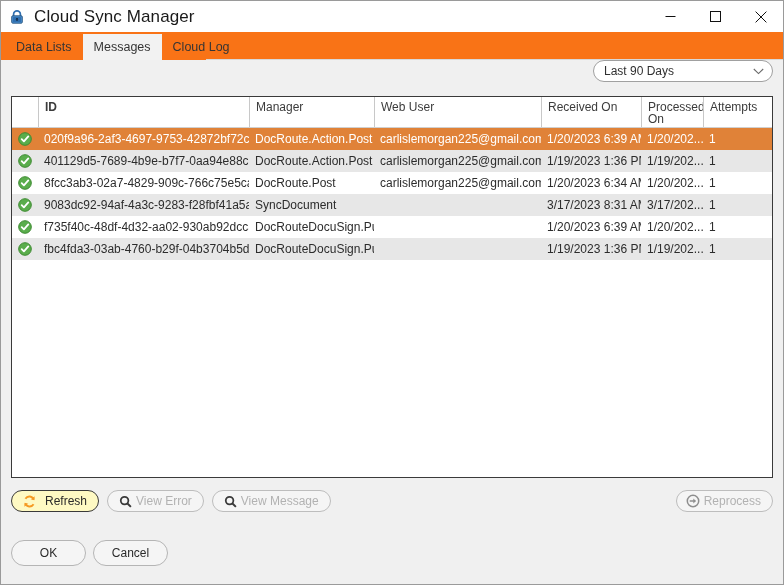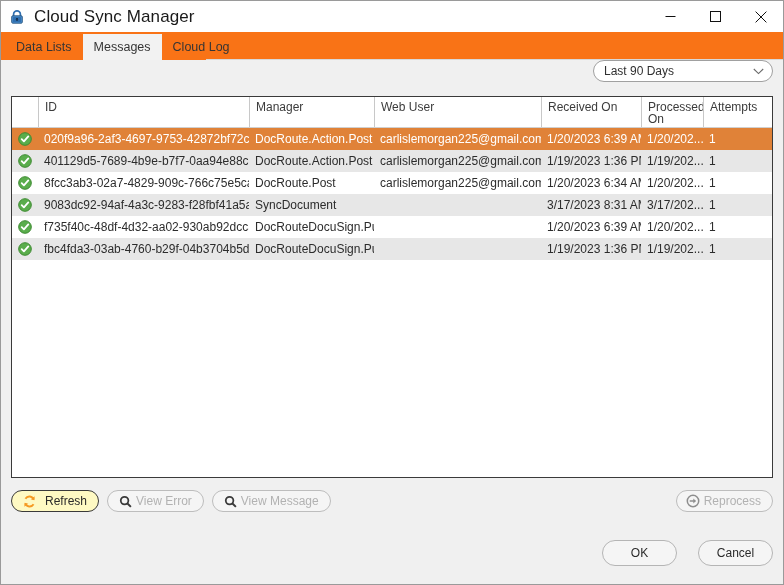--- a/index.html
+++ b/index.html
@@ -199,21 +199,21 @@
   
   .c-status { width: 26px; flex: none; display:flex; align-items:center; justify-content:center; padding-left:0; }
   .c-id     { width: 211px; flex: none; }
   .c-action { width: 125px; flex: none; }
   .c-user   { width: 167px; flex: none; }
   .c-recv   { width: 100px; flex: none; }
   .c-proc   { width: 62px;  flex: none; }
   .c-att    { width: 67px;  flex: none; }
 
   .hc-status { width: 26px; flex: none; }
-  .hc-id     { width: 211px; flex: none; }
+  .hc-id     { width: 211px; flex: none; font-weight: bold; }
   .hc-action { width: 125px; flex: none; }
   .hc-user   { width: 167px; flex: none; }
   .hc-recv   { width: 100px; flex: none; }
   .hc-proc   { width: 62px;  flex: none; }
   .hc-att    { width: 67px;  flex: none; }
 
   
   .toolbar {
     height: 40px;
     display: flex;
@@ -251,24 +251,24 @@
     right: 0;
     margin-right: 0;
     padding: 0 11px 0 9px;
   }
 
   
   .footer {
     flex: 1;
     display: flex;
     align-items: flex-start;
-    justify-content: flex-end;
+    justify-content: flex-start;
     padding-top: 22px;
     box-sizing: border-box;
-    gap: 21px;
+    gap: 7px;
   }
   .fbtn {
     width: 75px;
     height: 26px;
     border-radius: 13px;
     background: #f5f5f5;
     border: 1px solid #b5b5b5;
     display: flex;
     align-items: center;
     justify-content: center;

